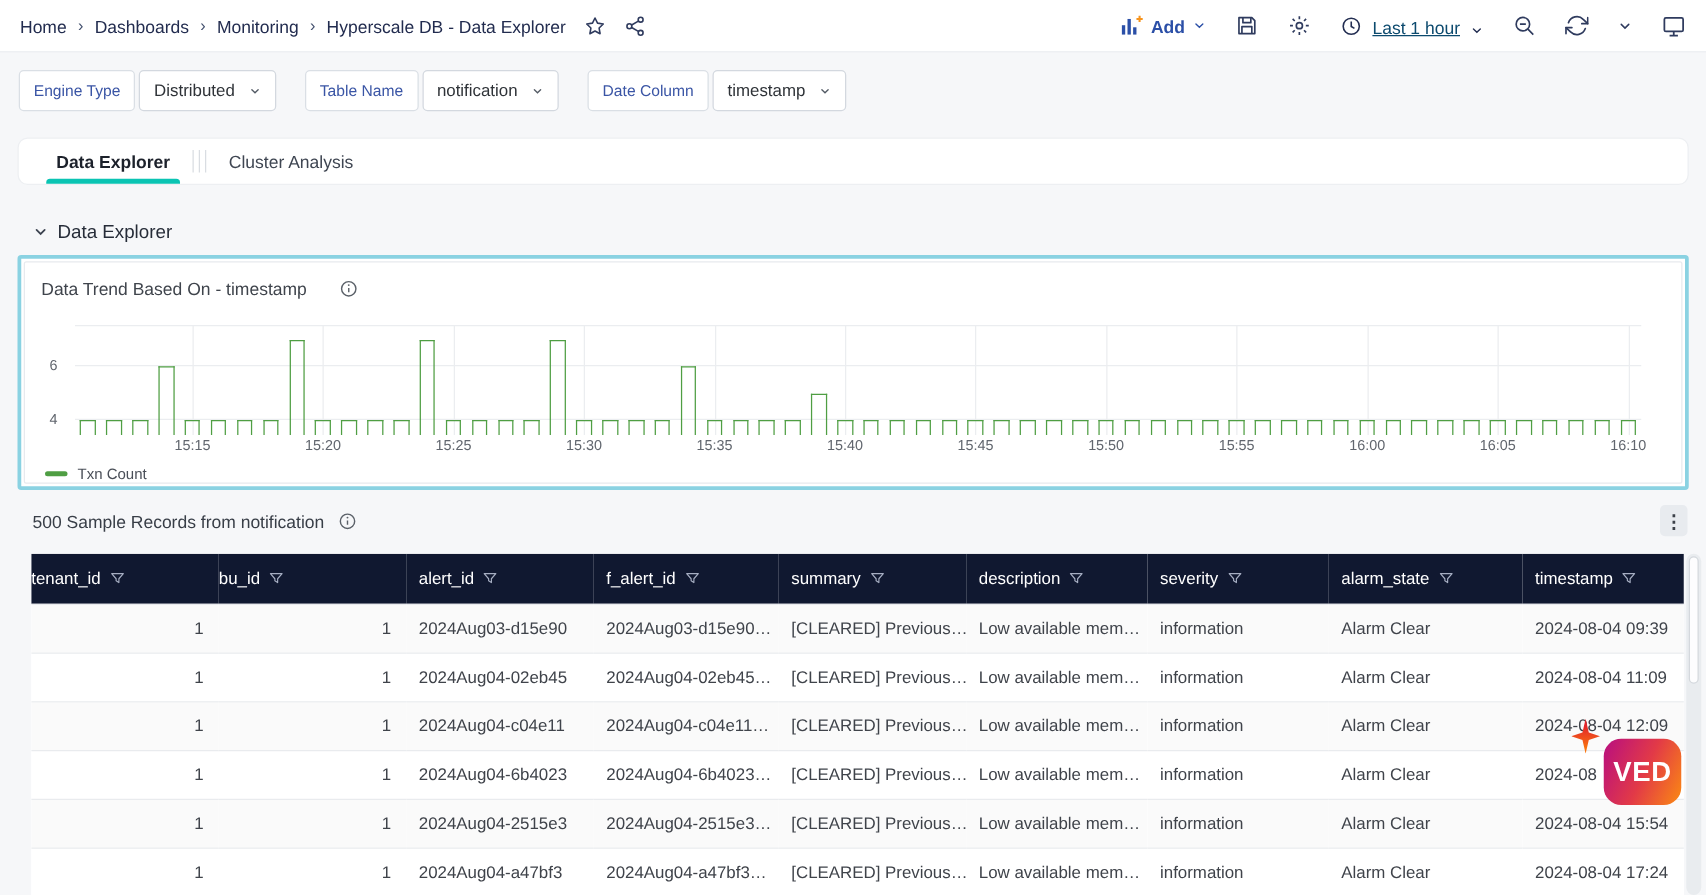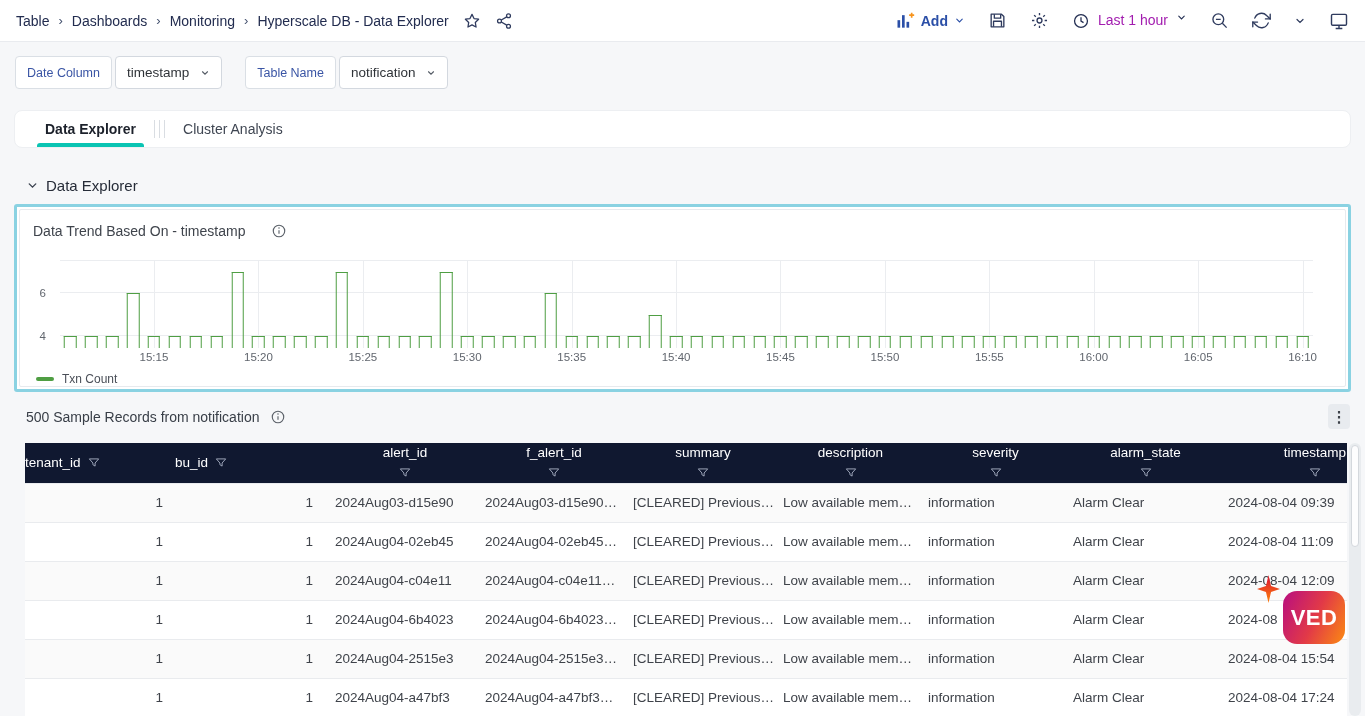--- a/index.html
+++ b/index.html
@@ -11,21 +11,21 @@
             border-bottom:1px solid #e9ebef; display:flex; align-items:center;
             justify-content:space-between; padding:0 16px; }
   .tb-left { display:flex; align-items:center; gap:14px; }
   .breadcrumb { display:flex; align-items:center; gap:9px; font-size:14px; color:#222c4f; }
   .crumb { cursor:pointer; white-space:nowrap; }
   .crumb-sep { color:#43506e; font-size:13px; }
   .tb-left svg, .tb-right svg { display:block; }
   .icon-btn { color:#2f3b5e; cursor:pointer; display:flex; align-items:center; }
   .tb-right { display:flex; align-items:center; gap:23px; }
   .add-btn { display:flex; align-items:center; gap:6px; color:#2b4fa7; font-weight:700; font-size:14px; cursor:pointer; }
-  .time-range { display:flex; align-items:flex-start; gap:8px; font-size:14px; color:#a21caf; cursor:pointer; }
+  .time-range { display:flex; align-items:flex-end; gap:8px; font-size:14px; color:#0c4a6e; cursor:pointer;text-decoration:underline; }
 
   
   .filterbar { position:absolute; top:56px; left:15px; display:flex; gap:23px; }
   .filter-group { display:flex; gap:3px; }
   .f-label { height:33px; display:flex; align-items:center; padding:0 11px; background:#fff;
              border:1px solid #dadfe5; border-radius:4px; color:#3a55a5; font-size:12.5px; }
   .f-value { height:33px; display:flex; align-items:center; gap:11px; padding:0 11px; background:#fff;
              border:1px solid #d3d8df; border-radius:4px; color:#2f3338; font-size:13.5px; cursor:pointer; }
   .f-value svg { color:#555c66; }
 
@@ -66,21 +66,21 @@
   .records-head { position:absolute; top:409px; left:26px; display:flex; align-items:flex-end; gap:11px;
                   font-size:14px; color:#383e47; }
   .kebab-btn { position:absolute; top:404px; right:15px; width:22px; height:25px; background:#e8ebef;
                border-radius:4px; display:flex; align-items:center; justify-content:center;
                font-size:15px; color:#3c4149; font-weight:700; cursor:pointer; }
   .table-wrap { position:absolute; top:443px; left:25px; width:1322px; bottom:0; overflow:hidden; background:#fff; }
   table { border-collapse:collapse; table-layout:fixed; width:1377px; }
   thead th { background:#101830; color:#fff; height:40px; font-size:13.5px; font-weight:500; cursor:pointer; }
   .th-inner { display:flex; align-items:center; gap:6px; }
   th.al-r .th-inner { padding-right:12px; }
-  th.al-l .th-inner { justify-content:flex-start; padding-left:10px;flex-direction:column; }
+  th.al-l .th-inner { justify-content:flex-start; padding-left:10px; }
   th svg { color:#a6aec2; flex:0 0 auto; }
   tbody td { height:39px; font-size:13.5px; color:#3f434a; border-top:1px solid #e9ebee; white-space:nowrap; overflow:hidden; }
   td.al-r { text-align:right; padding-right:12px; }
   td.al-l { text-align:left; padding-left:10px; }
   tr.odd  { background:#fafafa; }
   tr.even { background:#ffffff; }
 
   
   .v-scrollbar { position:absolute; top:443px; right:4px; width:12px; bottom:0; background:#e9ecef; border-radius:6px; }
   .v-thumb { position:absolute; top:2px; left:2px; width:8px; height:102px; background:#fdfdfe;
@@ -96,21 +96,21 @@
               font-weight:800; font-size:22px; letter-spacing:0.5px; }
 </style>
 </head>
 <body>
 
 <div class="page">
 
   <div class="topbar">
     <div class="tb-left">
       <div class="breadcrumb">
-          <span class="crumb">Table</span>
+          <span class="crumb">Home</span>
           <span class="crumb-sep">›</span>
           <span class="crumb">Dashboards</span>
           <span class="crumb-sep">›</span>
           <span class="crumb">Monitoring</span>
           <span class="crumb-sep">›</span>
           <span class="crumb">Hyperscale DB - Data Explorer</span>
         </div>
       <span class="icon-btn">
         <svg width="18" height="18" viewBox="0 0 24 24" fill="none" stroke="currentColor" stroke-width="1.7" stroke-linejoin="round">
             <path d="M12 3.2l2.7 5.5 6.1.9-4.4 4.3 1 6.1-5.4-2.9-5.4 2.9 1-6.1L3.2 9.6l6.1-.9z"></path>
@@ -182,32 +182,41 @@
         <svg width="20" height="20" viewBox="0 0 24 24" fill="none" stroke="currentColor" stroke-width="1.7" stroke-linejoin="round">
             <rect x="3" y="4" width="18" height="13" rx="1.5"></rect>
             <path d="M12 17v4M8 21h8"></path>
           </svg>
       </span>
     </div>
   </div>
 
   <div class="filterbar">
       <div class="filter-group">
-        <div class="f-label">Date Column</div>
+        <div class="f-label">Engine Type</div>
         <div class="f-value">
-          <span>timestamp</span>
+          <span>Distributed</span>
           <svg width="10" height="10" viewBox="0 0 24 24" fill="none" stroke="currentColor" stroke-width="2.6" stroke-linecap="round">
             <path d="M6 9l6 6 6-6"></path>
           </svg>
         </div>
       </div>
       <div class="filter-group">
         <div class="f-label">Table Name</div>
         <div class="f-value">
           <span>notification</span>
+          <svg width="10" height="10" viewBox="0 0 24 24" fill="none" stroke="currentColor" stroke-width="2.6" stroke-linecap="round">
+            <path d="M6 9l6 6 6-6"></path>
+          </svg>
+        </div>
+      </div>
+      <div class="filter-group">
+        <div class="f-label">Date Column</div>
+        <div class="f-value">
+          <span>timestamp</span>
           <svg width="10" height="10" viewBox="0 0 24 24" fill="none" stroke="currentColor" stroke-width="2.6" stroke-linecap="round">
             <path d="M6 9l6 6 6-6"></path>
           </svg>
         </div>
       </div>
     </div>
 
   <div class="tabs-card">
       <div class="tab active">Data Explorer<span class="tab-underline"></span></div>
       <span class="tab-sep"></span>

